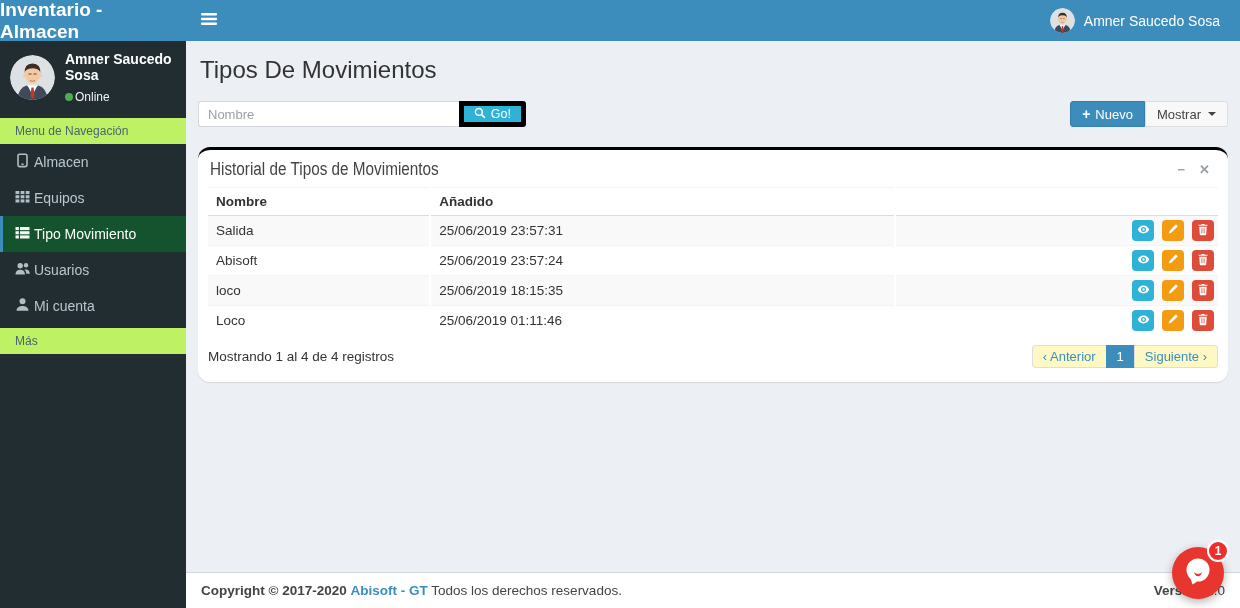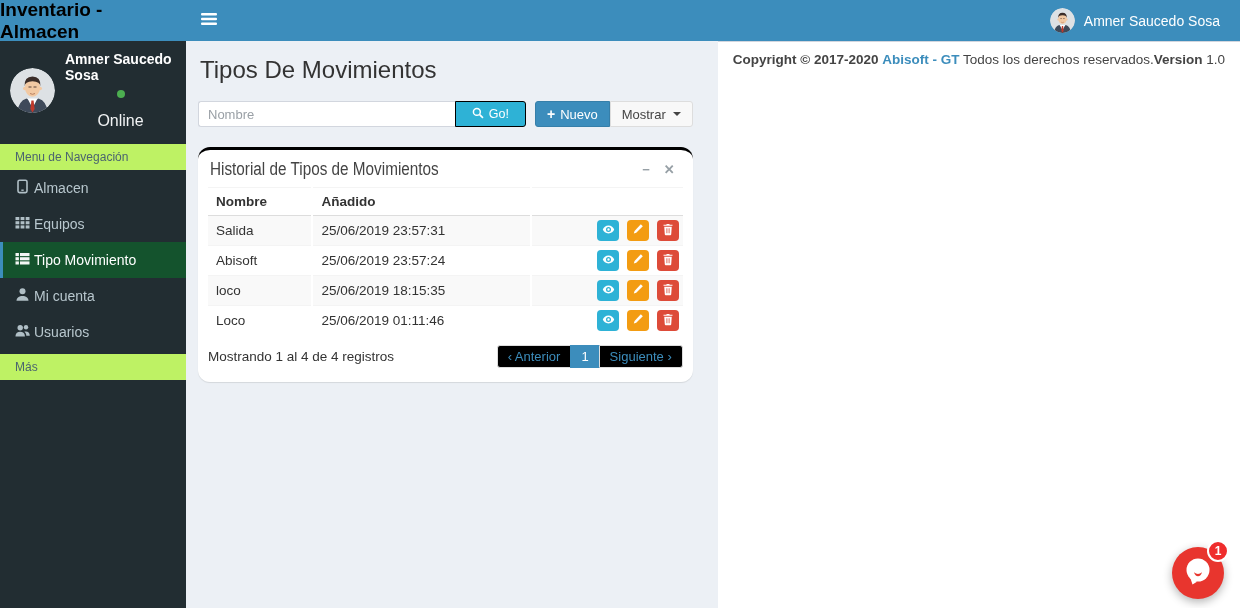--- a/index.html
+++ b/index.html
@@ -1,55 +1,55 @@
 <!DOCTYPE html>
 <html><head>
 <meta charset="utf-8">
 <style>
   * { box-sizing: border-box; margin: 0; padding: 0; }
   html,body { width:1240px; height:608px; overflow:hidden; }
   body { font-family:"Liberation Sans", sans-serif; background:#ecf0f5; position:relative; color:#333; }
 
   
   .main-header { display:flex; height:41px; }
-  .logo { width:186px; background:#3c8dbc; color:#000000; font-size:19px; font-weight:700;
+  .logo { width:186px; background:#3c8dbc; color:#ffffff; font-size:19px; font-weight:700;
           display:flex; align-items:center; justify-content:center; text-decoration:none; cursor:pointer; }
   .navbar { flex:1; background:#3c8dbc; display:flex; align-items:center; justify-content:space-between; }
   .sidebar-toggle { padding:0 15px; height:100%; display:flex; align-items:center; cursor:pointer; }
   .navbar-user { display:flex; align-items:center; gap:9px; padding:0 20px; height:100%; color:#fff; font-size:14px; cursor:pointer; }
   .navbar-avatar { width:25px; height:25px; border-radius:50%; overflow:hidden; display:block; }
 
   
   .main-row { display:flex; height:567px; }
   .sidebar { width:186px; background:#222d32; flex-shrink:0; }
-  .main-area { flex:1; display:flex; flex-direction:row; min-width:0;gap:13px; }
+  .main-area { flex:1; display:flex; flex-direction:column; min-width:0;gap:13px; }
   .content { flex:1; background:#ecf0f5; padding:6px 12px 0 12px; }
 
   
   .user-panel { display:flex; padding:10px; gap:10px; align-items:center; }
   .user-avatar { width:45px; height:45px; border-radius:50%; overflow:hidden; flex-shrink:0; }
   .user-name { color:#fff; font-weight:700; font-size:14px; margin-bottom:7px; }
-  .user-status { color:#f1f3f4; font-size:16px; display:flex; align-items:center; gap:14px; cursor:pointer;flex-direction:column; }
+  .user-status { color:#f1f3f4; font-size:12px; display:flex; align-items:center; gap:2px; cursor:pointer; }
   .status-dot { width:8px; height:8px; border-radius:50%; background:#4cae50; display:inline-block; }
   .sidebar-section { background:#bef264; color:#4b646f; font-size:12px; padding:6px 15px; margin-top:4px; }
   .nav-list { list-style:none; }
   .nav-item { display:flex; align-items:center; gap:4px; padding:0 12px; height:36px;
               color:#b8c7ce; font-size:14px; border-left:3px solid transparent; cursor:pointer; }
   .nav-item svg { flex-shrink:0; opacity:.95; }
   .nav-item.active { background:#14532d; color:#fff; border-left-color:#3c8dbc; }
 
   
   .page-title { font-size:24px; font-weight:400; color:#333; margin:9px 2px 17px 2px; }
   .controls-row { display:flex; justify-content:space-between; align-items:center; margin-bottom:20px; }
   .search-group { display:flex; width:328px; }
   .search-input { flex:1; height:26px; border:1px solid #d2d6de; border-right:none; border-radius:3px 0 0 3px;
                   padding:0 9px; font-size:13px; color:#555; outline:none; font-family:inherit; }
   .search-input::placeholder { color:#9aa0a6; }
-  .go-btn { height:26px; background:#2eb2d6; color:#fff; border:1px solid #000000; border-radius:0 3px 3px 0;
-            font-size:12.5px; display:flex; align-items:center; gap:5px; padding:0 16px; cursor:pointer; font-family:inherit; }
+  .go-btn { height:26px; background:#2eb2d6; color:#fff; border:5px solid #000000; border-radius:0 3px 3px 0;
+            font-size:12.5px; display:flex; align-items:center; gap:5px; padding:0 10px; cursor:pointer; font-family:inherit; }
   .right-buttons { display:flex; }
   .btn-nuevo { background:#3c8dbc; color:#fff; border:1px solid #367fa9; border-radius:3px 0 0 3px;
                height:26px; padding:0 11px; font-size:13px; display:flex; align-items:center; gap:5px; cursor:pointer; font-family:inherit; }
   .btn-nuevo .plus { font-weight:700; font-size:14px; line-height:1; }
   .btn-mostrar { background:#f8f8f8; color:#444; border:1px solid #ddd; border-radius:0 3px 3px 0;
                  height:26px; padding:0 11px; font-size:13px; display:flex; align-items:center; gap:7px; cursor:pointer; font-family:inherit; }
   .caret { width:0; height:0; border-left:4px solid transparent; border-right:4px solid transparent; border-top:4px solid #444; display:inline-block; }
 
   
   .box { background:#fff; border-radius:12px; border-top:3px solid #000000; box-shadow:0 1px 1px rgba(0,0,0,.1); }
@@ -66,21 +66,21 @@
   tbody tr:nth-child(odd) { background:#f9f9f9; }
   .col-nombre { width:22%; } .col-anadido { width:46%; }
   .cell-actions { text-align:right; padding-right:4px; white-space:nowrap; }
   .act-btn { display:inline-flex; align-items:center; justify-content:center; width:22px; height:21px;
              border:none; border-radius:4px; margin-left:4px; cursor:pointer; vertical-align:middle; }
   .btn-view { background:#2eb2d6; } .btn-edit { background:#f39c12; } .btn-del { background:#dd4b39; }
 
   .table-footer { display:flex; justify-content:space-between; align-items:center; padding:10px 0 4px 0; }
   .table-info { font-size:13.5px; color:#333; }
   .pagination { display:flex; list-style:none; }
-  .page-item { border:1px solid #ddd; background:#000000; color:#3c8dbc; padding:3px 10px; font-size:13px;
+  .page-item { border:1px solid #ddd; background:#fef9c3; color:#3c8dbc; padding:3px 10px; font-size:13px;
                margin-left:-1px; cursor:pointer; }
   .page-item:first-child { border-radius:3px 0 0 3px; margin-left:0; }
   .page-item:last-child { border-radius:0 3px 3px 0; }
   .page-item.active { background:#3c8dbc; border-color:#3c8dbc; color:#fff; }
 
   
   .main-footer { background:#fff; border-top:1px solid #d2d6de; padding:10px 15px; font-size:13.5px; color:#444; }
   .footer-version { float:right; color:#444; }
   .footer-link { color:#3c8dbc; font-weight:700; text-decoration:none; cursor:pointer; }
   .footer-bold { font-weight:700; }
@@ -201,36 +201,36 @@
               <rect x="5" y="6.2" width="9.5" height="3.1"></rect>
               <rect x="0.5" y="10.4" width="3.4" height="3.1"></rect>
               <rect x="5" y="10.4" width="9.5" height="3.1"></rect>
             </svg>
         </span>
         <span>Tipo Movimiento</span>
       </li>
       <li class="nav-item">
         <span>
           <svg width="15" height="15" viewBox="0 0 15 15" fill="currentColor">
-              <circle cx="7.5" cy="4.3" r="3"></circle>
-              <path d="M1.5 13.8 c0-3.1 2.7-4.9 6-4.9 s6 1.8 6 4.9 Z"></path>
-            </svg>
-        </span>
-        <span>Mi cuenta</span>
-      </li>
-      <li class="nav-item">
-        <span>
-          <svg width="15" height="15" viewBox="0 0 15 15" fill="currentColor">
               <circle cx="5.2" cy="4.8" r="2.7"></circle>
               <path d="M0.5 13 c0-2.7 2.1-4.2 4.7-4.2 s4.7 1.5 4.7 4.2 v0.5 H0.5 Z"></path>
               <circle cx="11" cy="4.3" r="2.2"></circle>
               <path d="M10.8 8.4 c2.4 0 3.9 1.5 3.9 3.6 v0.8 h-3.4 c0-1.9-0.7-3.3-2-4.1 0.5-0.2 1-0.3 1.5-0.3 Z"></path>
             </svg>
         </span>
         <span>Usuarios</span>
+      </li>
+      <li class="nav-item">
+        <span>
+          <svg width="15" height="15" viewBox="0 0 15 15" fill="currentColor">
+              <circle cx="7.5" cy="4.3" r="3"></circle>
+              <path d="M1.5 13.8 c0-3.1 2.7-4.9 6-4.9 s6 1.8 6 4.9 Z"></path>
+            </svg>
+        </span>
+        <span>Mi cuenta</span>
       </li>
     </ul>
 
     <div class="sidebar-section">Más</div>
   </aside>
 
   <div class="main-area">
     <div class="content">
       <h1 class="page-title">Tipos De Movimientos</h1>
 

